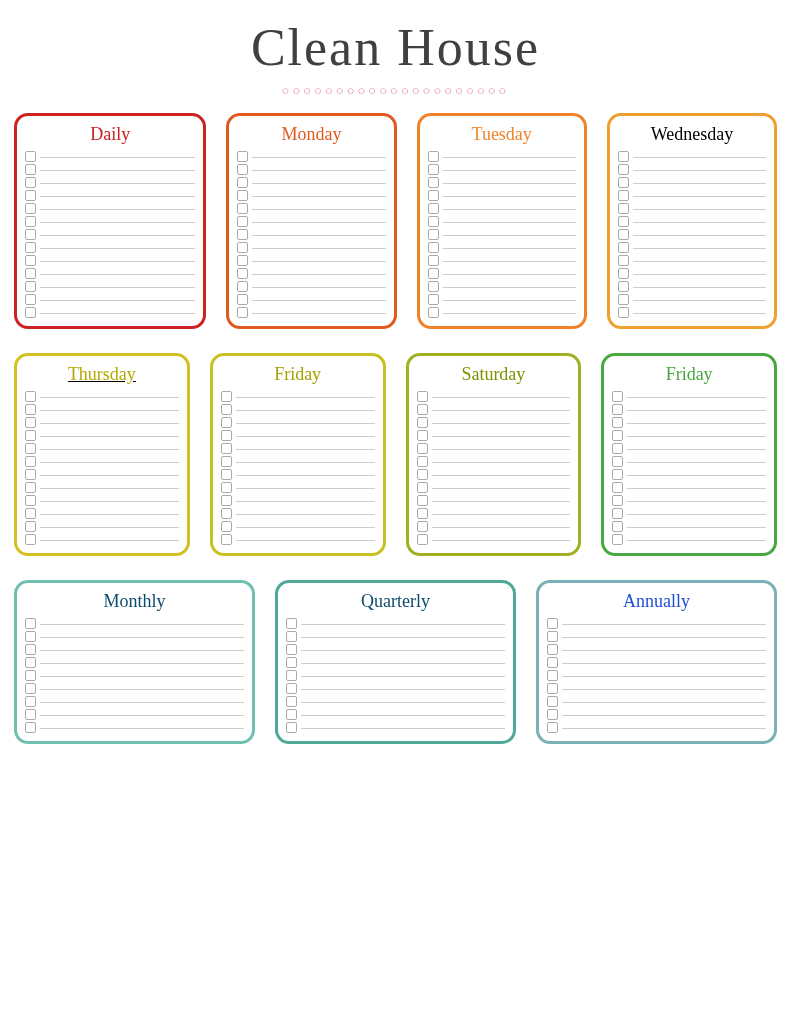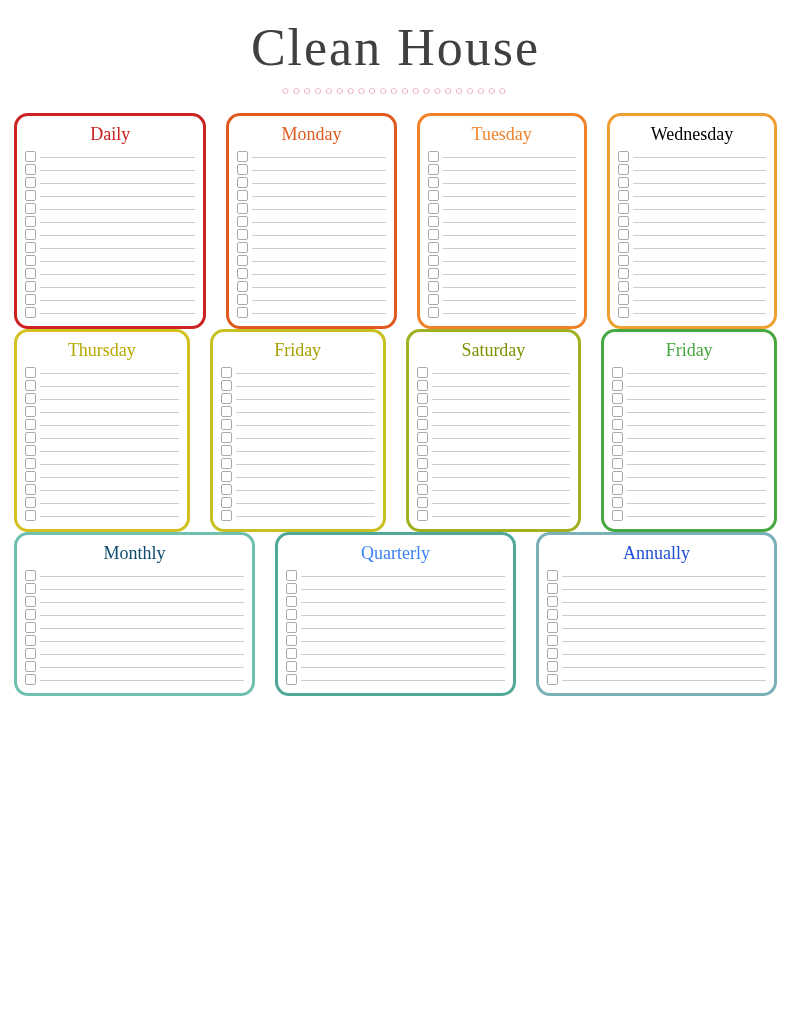--- a/index.html
+++ b/index.html
@@ -22,21 +22,21 @@
     .dots-row {
       text-align: center;
       margin-bottom: 14px;
       font-size: 13px;
       letter-spacing: 3px;
       color: #e07090;
     }
     .grid-row {
       display: flex;
       gap: 20px;
-      margin-bottom: 0;
+      margin-bottom: 24px;
     }
     .card {
       flex: 1;
       border-radius: 14px;
       border-width: 3px;
       border-style: solid;
       padding: 8px 8px 6px 8px;
       background: #fff;
     }
     .card-title {
@@ -73,32 +73,32 @@
     }
     
     .red { border-color: #cc2222; }
     .red .card-title { color: #cc2222; }
     .orange-dark { border-color: #e05a20; }
     .orange-dark .card-title { color: #e05a20; }
     .orange { border-color: #f0832a; }
     .orange .card-title { color: #f0832a; }
     .orange-light { border-color: #f0a030; }
     .orange-light .card-title { color: #000000; }
-    .yellow { border-color: #d4c020; }
+    .yellow { border-color: #d4c020; text-decoration: underline; }
     .yellow .card-title { color: #b8a800; }
     .yellow-green { border-color: #c8c020; }
     .yellow-green .card-title { color: #a8a000; }
     .olive { border-color: #a0b020; }
     .olive .card-title { color: #809000; }
     .green { border-color: #48a840; }
     .green .card-title { color: #48a840; }
     .teal-light { border-color: #70c0b0; }
     .teal-light .card-title { color: #0c4a6e; }
     .teal { border-color: #50a898; }
-    .teal .card-title { color: #3b82f6; }
+    .teal .card-title { color: #0c4a6e; }
     .slate { border-color: #7ab0b8; }
     .slate .card-title { color: #1d4ed8; }
     
     .daily-card { flex: 1.15; }
     
     .bottom-row .card { flex: 1; }
   </style>
 </head>
 <body>
 

